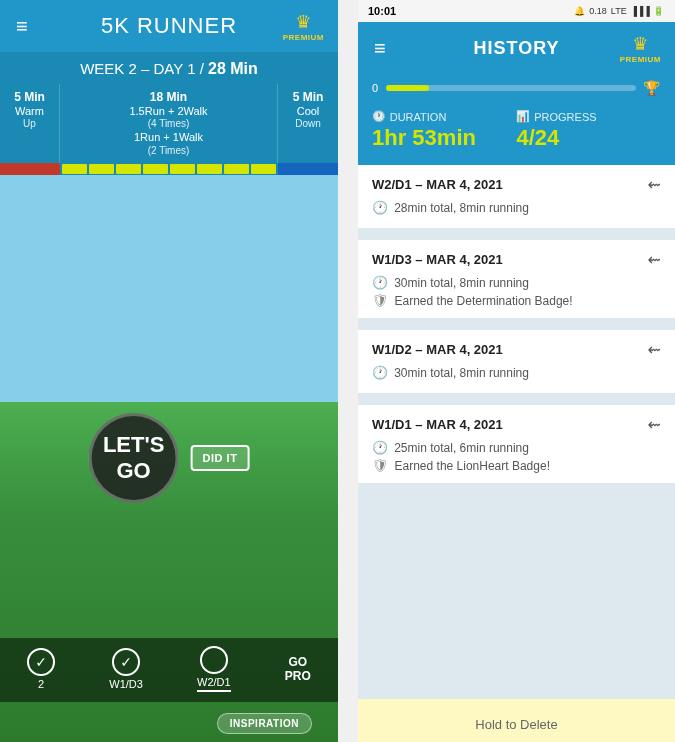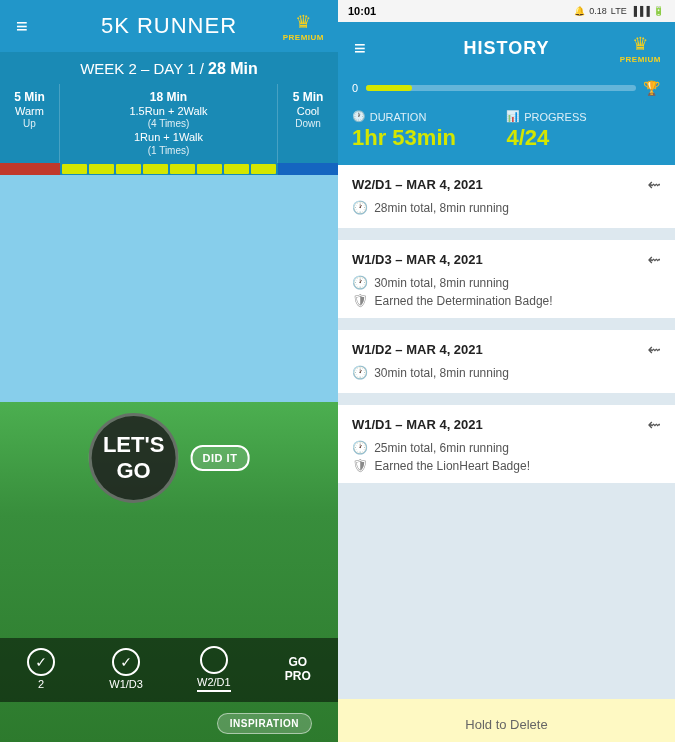--- a/index.html
+++ b/index.html
@@ -178,21 +178,21 @@
       color: white;
       font-size: 22px;
       font-weight: bold;
       border: 3px solid rgba(255,255,255,0.3);
       cursor: pointer;
       line-height: 1.2;
     }
     .did-it-btn {
       background: rgba(255,255,255,0.15);
       border: 2px solid white;
-      border-radius: 12px;
+      border-radius: 4px;
       color: white;
       font-size: 11px;
       font-weight: bold;
       padding: 5px 10px;
       cursor: pointer;
       letter-spacing: 0.5px;
     }
 
     .bottom-nav {
       background: rgba(0,0,0,0.5);
@@ -249,20 +249,21 @@
     }
 
     
     .right-panel {
       width: 337px;
       height: 742px;
       display: flex;
       flex-direction: column;
       background: #f0f0f0;
       position: relative;
+      padding-left: 20px;
     }
 
     .status-bar {
       background: #f5f5f5;
       display: flex;
       justify-content: space-between;
       align-items: center;
       padding: 4px 10px;
       font-size: 10px;
       height: 22px;
@@ -425,21 +426,21 @@
     <div class="segment warm">
       <span class="seg-min">5 Min</span>
       <span class="seg-label">Warm</span>
       <span class="seg-sub">Up</span>
     </div>
     <div class="segment main">
       <span class="seg-min">18 Min</span>
       <span class="seg-label">1.5Run + 2Walk</span>
       <span class="seg-sub">(4 Times)</span>
       <span class="seg-label">1Run + 1Walk</span>
-      <span class="seg-sub">(1 Times)</span>
+      <span class="seg-sub">(2 Times)</span>
     </div>
     <div class="segment cool">
       <span class="seg-min">5 Min</span>
       <span class="seg-label">Cool</span>
       <span class="seg-sub">Down</span>
     </div>
   </div>
 
   <div class="color-bars">
     <div class="bar-red"></div>

